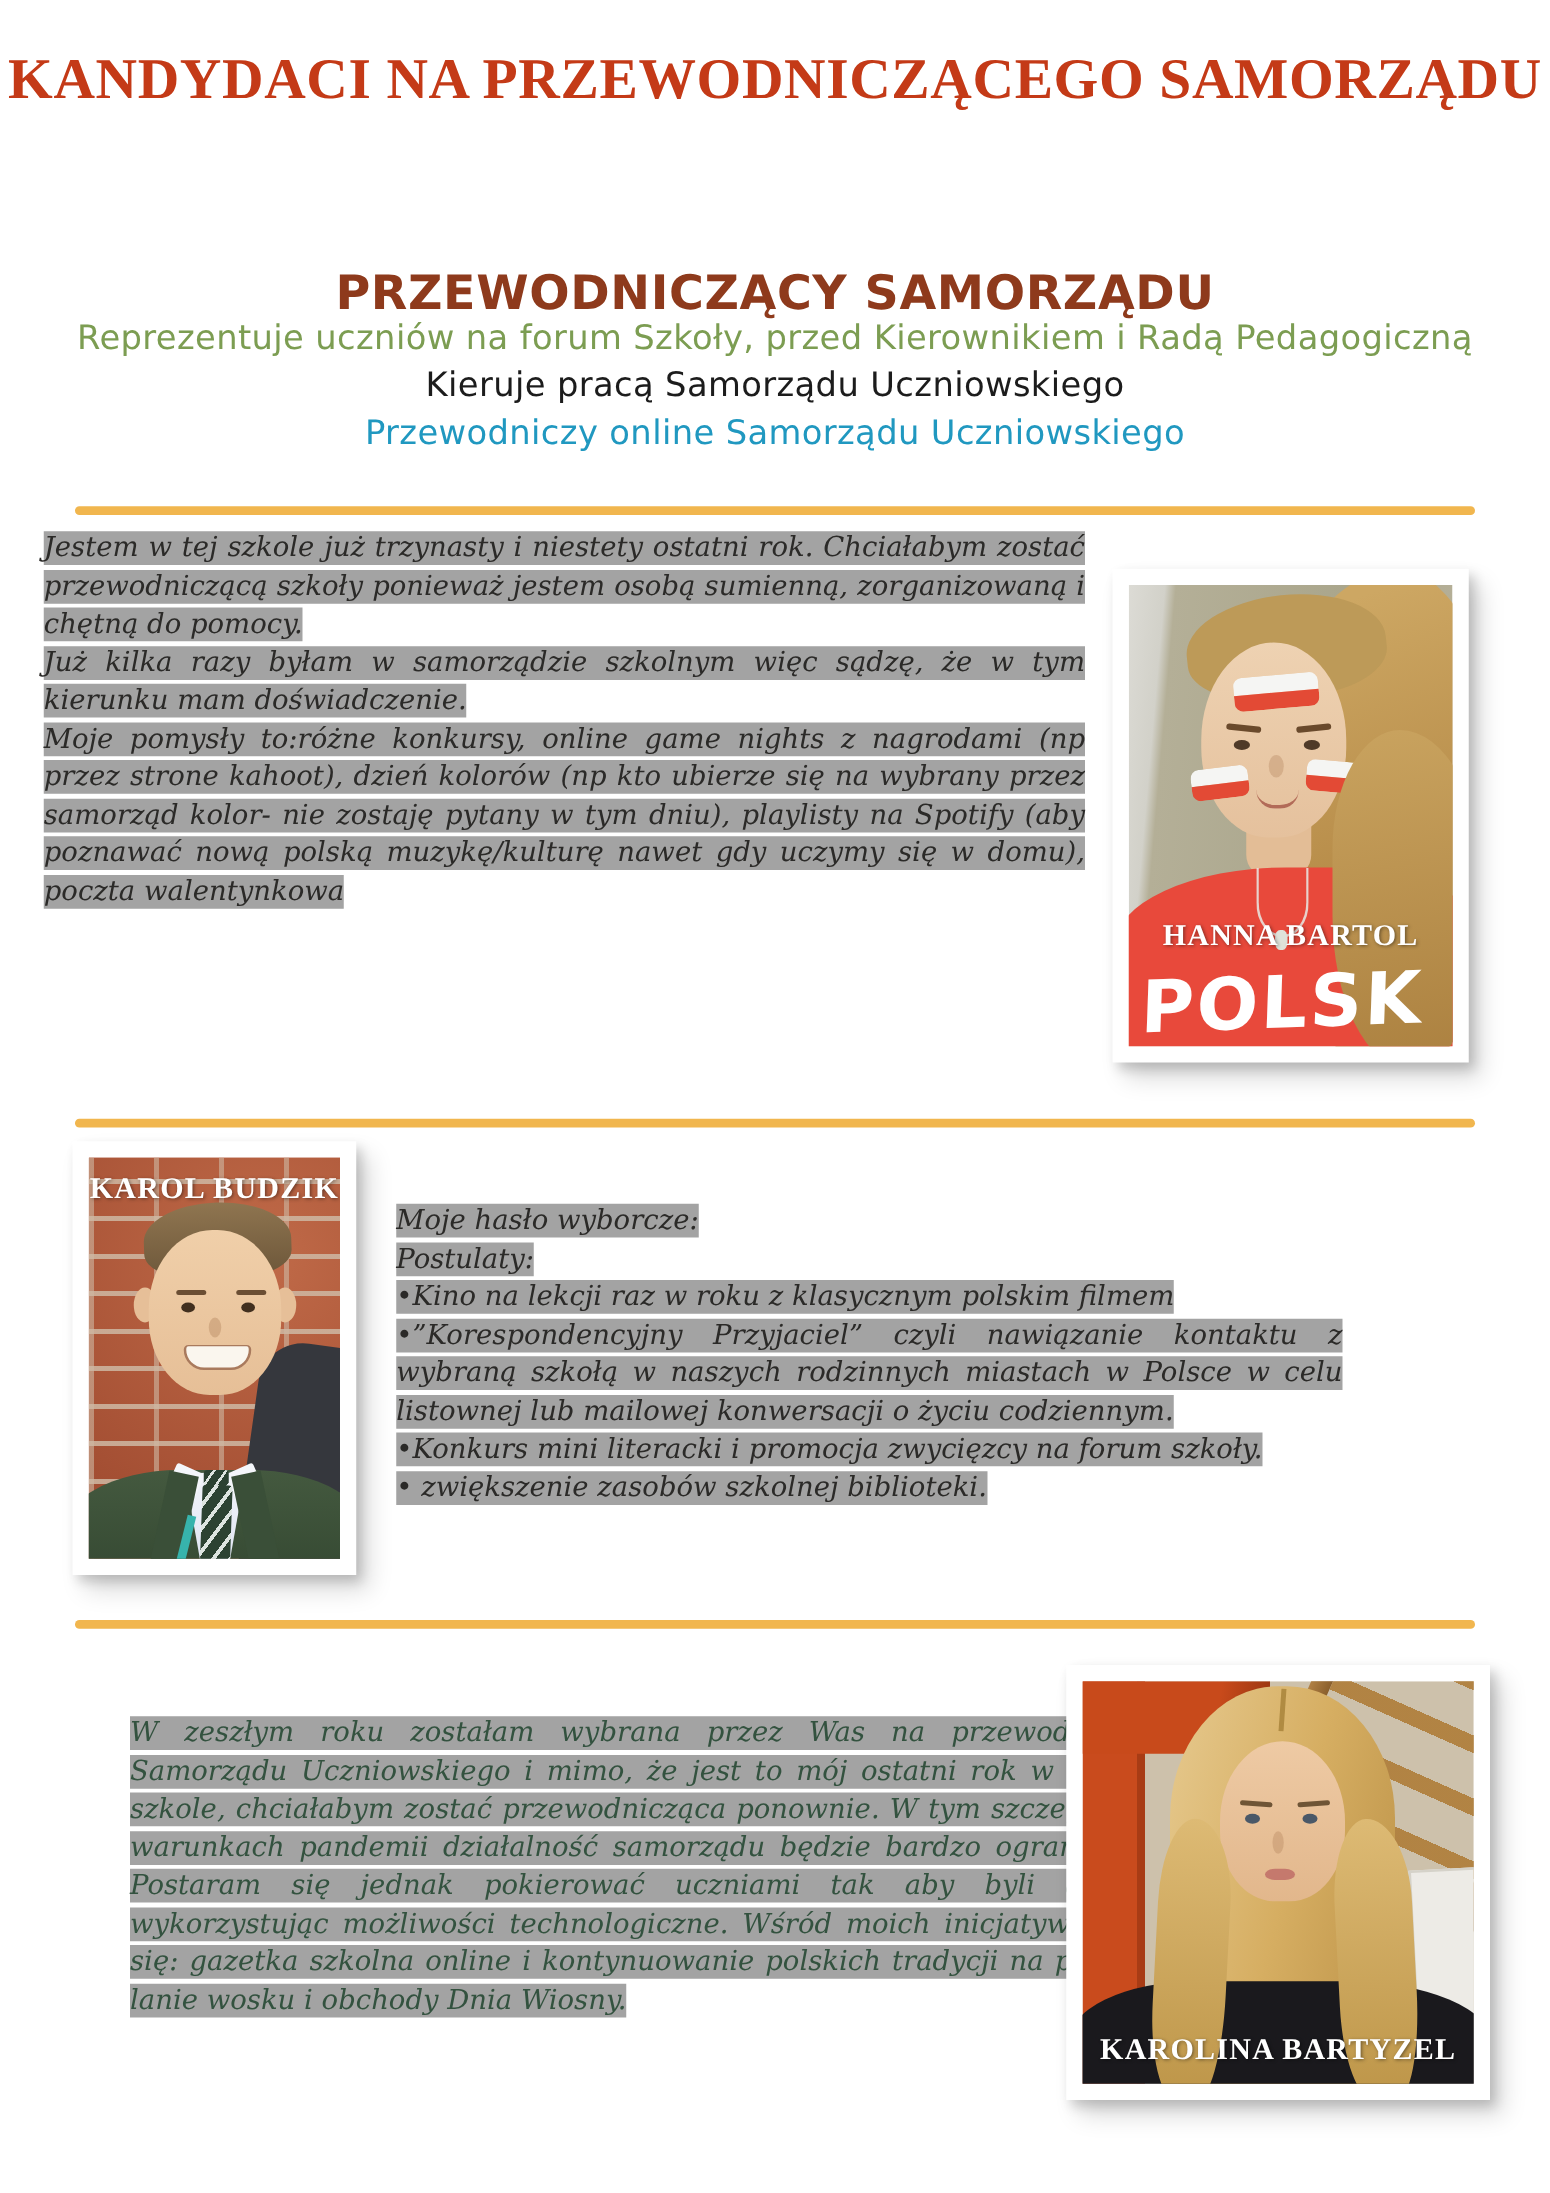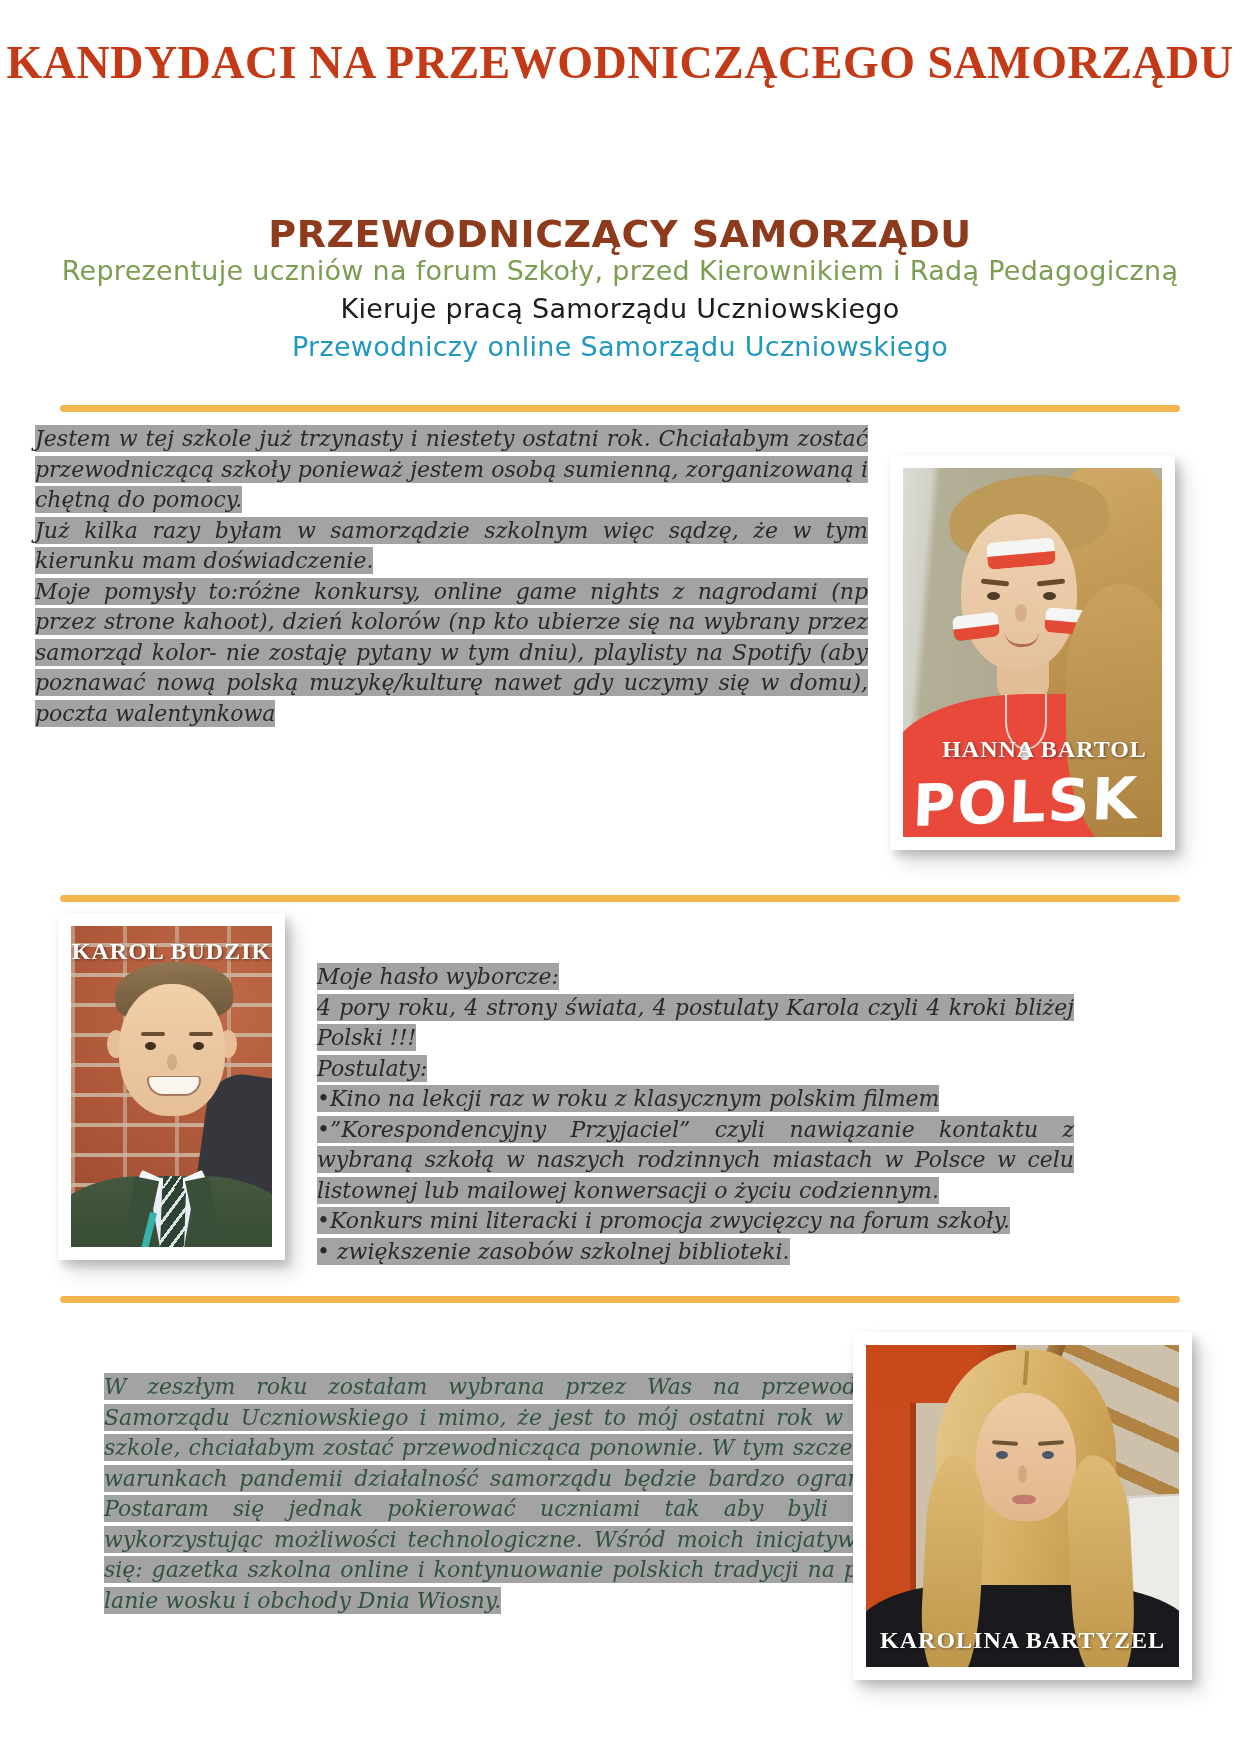--- a/index.html
+++ b/index.html
@@ -77,21 +77,21 @@
   .h-shirt{left:-12px;top:226px;width:300px;height:160px;background:#e8493b;
     border-radius:46% 40% 0 0/64px;}
   .h-hair-front{right:-24px;top:116px;width:120px;height:270px;
     background:linear-gradient(170deg,#c9a35f,#ab803f);
     border-radius:45% 55% 40% 50%/35% 45% 55% 45%;}
   .h-necklace{left:102px;top:226px;width:38px;height:54px;border:2px solid rgba(232,234,230,0.85);
     border-top:none;border-radius:0 0 50% 50%;}
   .h-pendant{left:117px;top:276px;width:10px;height:16px;background:#dfe3da;border-radius:40%;}
   .h-shirt-text{left:10px;top:300px;font-family:"DejaVu Sans",sans-serif;font-weight:bold;
     font-size:58px;color:#ffffff;letter-spacing:2px;transform:skewX(-4deg) rotate(-2deg);z-index:5;}
-  .lbl-hanna{top:268px;margin-left:12px;}
+  .lbl-hanna{top:268px;}
 
   
   .k-bricks{left:0;top:0;width:100%;height:100%;background-color:#b2563a;
     background-image:
       repeating-linear-gradient(0deg, rgba(206,184,163,0.85) 0 4px, rgba(0,0,0,0) 4px 30px),
       repeating-linear-gradient(90deg, rgba(206,184,163,0.6) 0 4px, rgba(0,0,0,0) 4px 52px),
       radial-gradient(circle at 70% 25%, #c06a48, #a14c31 85%);}
   .k-backpack{right:-26px;top:150px;width:100px;height:190px;background:#35373d;
     border-radius:36px 20px 10px 26px;transform:rotate(8deg);}
   .k-hair{left:44px;top:36px;width:118px;height:60px;
@@ -242,21 +242,20 @@
       <div class="art k-lapel k-lapel-r"></div>
       <div class="art k-lanyard"></div>
       <div class="art k-knot"></div>
       <div class="art k-tie"></div>
       <div class="photo-label lbl-karol">KAROL BUDZIK</div>
     </div>
   </figure>
 
   <section class="statement st-2">
     <p><span class="hl">Moje hasło wyborcze:</span></p>
-    <p><span class="hl">4 pory roku, 4 strony świata, 4 postulaty Karola czyli 4 kroki bliżej Polski !!!</span></p>
     <p><span class="hl">Postulaty:</span></p>
     <p><span class="hl">•Kino na lekcji raz w roku z klasycznym polskim filmem</span></p>
     <p><span class="hl">•”Korespondencyjny Przyjaciel” czyli nawiązanie kontaktu z wybraną szkołą w naszych rodzinnych miastach w Polsce w celu listownej lub mailowej konwersacji o życiu codziennym.</span></p>
     <p><span class="hl">•Konkurs mini literacki i promocja zwycięzcy na forum szkoły.</span></p>
     <p><span class="hl">• zwiększenie zasobów szkolnej biblioteki.</span></p>
   </section>
 
   <div class="rule rule3"></div>
 
   <section class="statement st-3">

